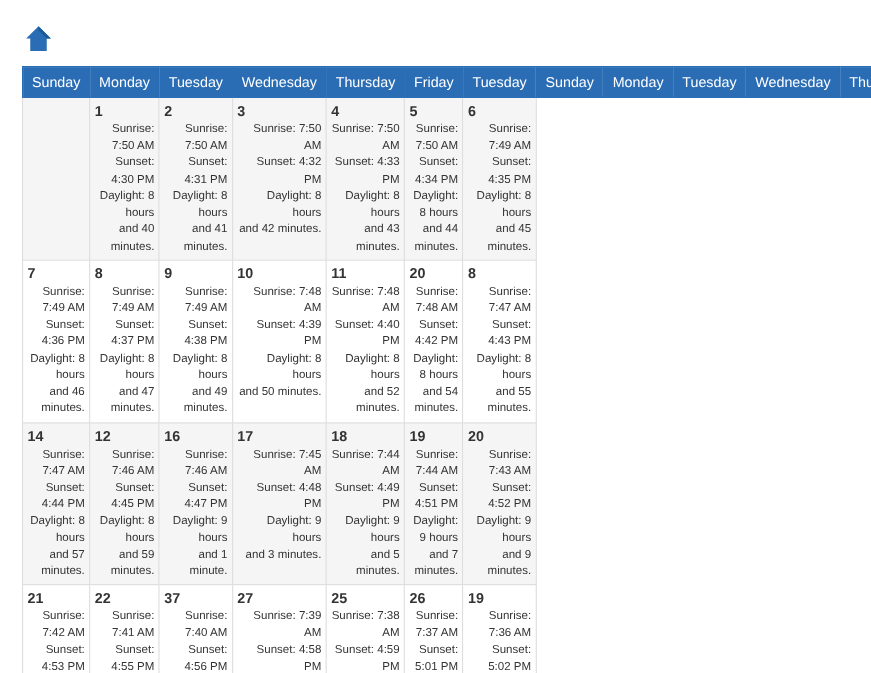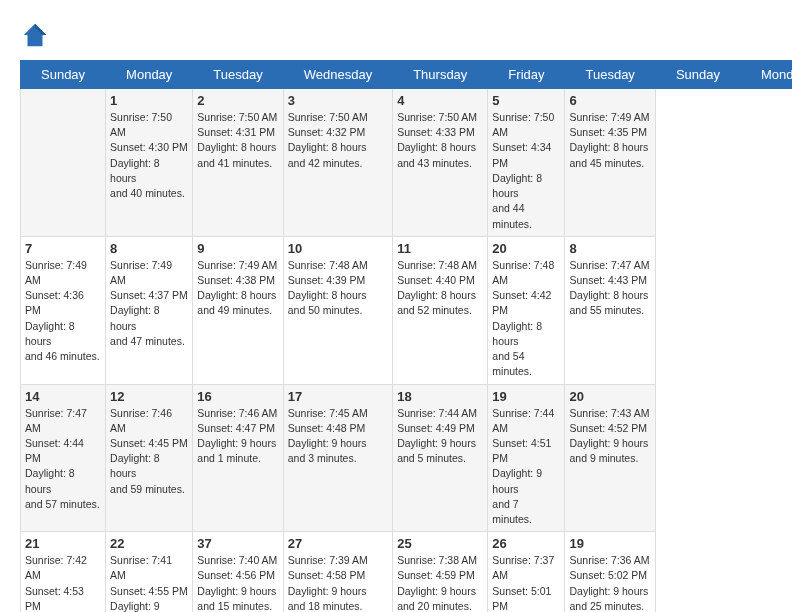--- a/index.html
+++ b/index.html
@@ -47,21 +47,21 @@
       color: #555;
     }
     table {
       width: 100%;
       border-collapse: collapse;
       font-size: 11px;
     }
     thead tr th {
       background-color: #2a6db5;
       color: #fff;
-      padding: 6px 20px;
+      padding: 6px 8px;
       text-align: left;
       font-size: 13px;
       font-weight: normal;
       border: 1px solid #2a6db5;
     }
     tbody tr td {
       border: 1px solid #ddd;
       vertical-align: top;
       padding: 4px;
       min-height: 70px;
@@ -77,20 +77,21 @@
       font-weight: bold;
       font-size: 13px;
       color: #333;
       display: block;
       margin-bottom: 2px;
     }
     .day-info {
       color: #333;
       line-height: 1.45;
       font-size: 10.5px;
+      text-align: right;
     }
   </style>
 </head>
 <body>
 
 <div class="header">
   <div class="logo">
     <svg class="logo-icon" viewBox="0 0 40 40">
       <polygon points="20,5 35,20 30,20 30,35 10,35 10,20 5,20" fill="#2a6db5"></polygon>
       <polygon points="20,5 35,20 30,20 20,10" fill="#1a5a9a"></polygon>

